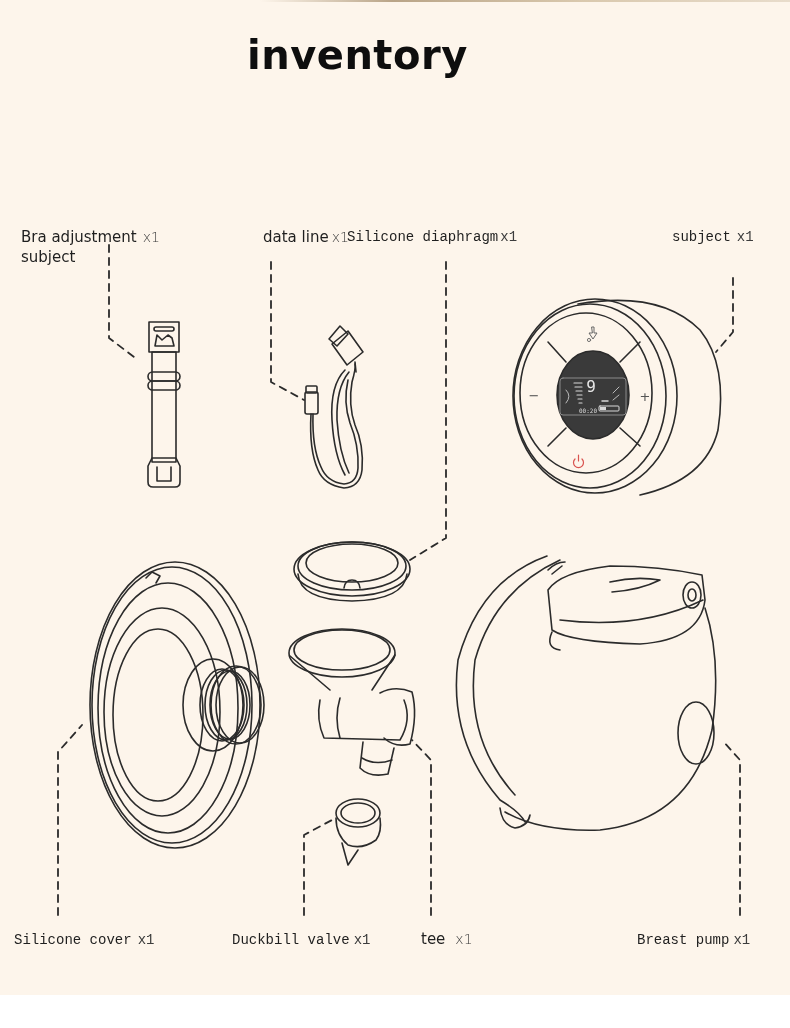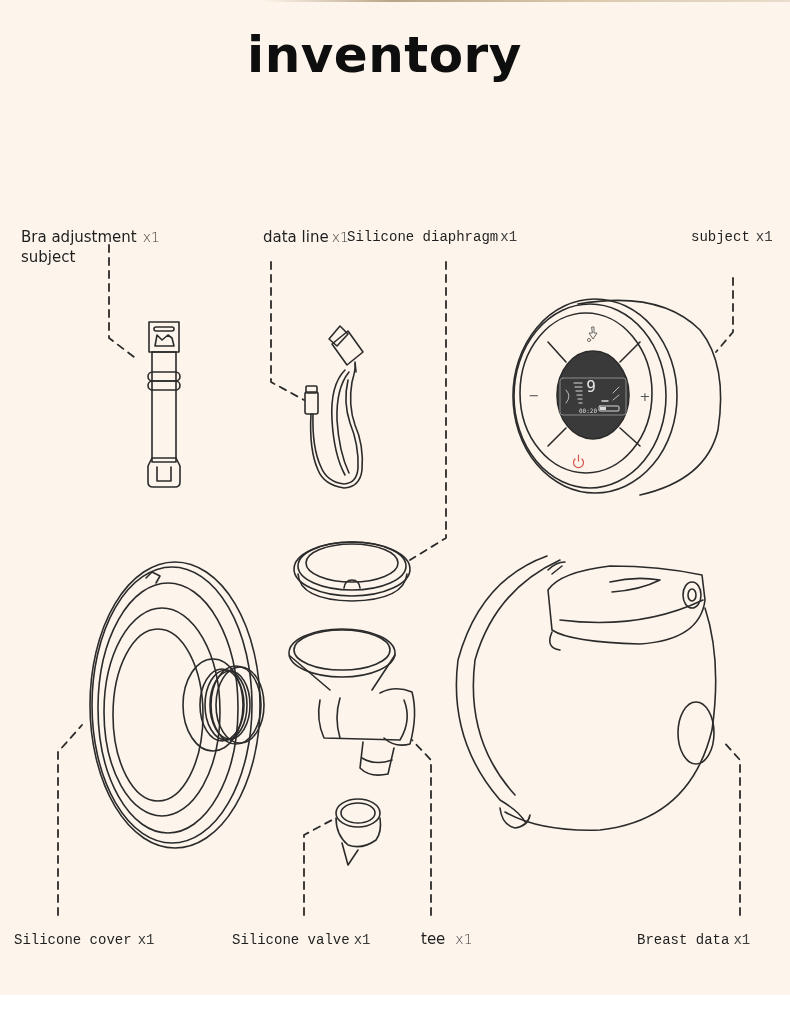--- a/index.html
+++ b/index.html
@@ -2,21 +2,21 @@
 <html><head>
 <meta charset="utf-8">
 <style>
   html, body { margin:0; padding:0; }
   body { width:790px; height:1028px; background:#ffffff; position:relative; overflow:hidden;
          font-family:"DejaVu Sans", "Liberation Sans", sans-serif; color:#1e1e1e; }
   .canvas { position:absolute; left:0; top:0; width:790px; height:995px; background:#fdf5eb; }
   .topline { position:absolute; left:260px; top:0; width:530px; height:2px;
              background:linear-gradient(90deg, rgba(200,180,150,0) 0%, #b9a487 25%, #d9c8ad 60%, #e8dccb 100%); }
   .title { position:absolute; left:247px; top:22px; font-family:"DejaVu Sans", sans-serif; font-weight:bold;
-           font-size:50px; letter-spacing:0.5px; color:#0e0e0e; line-height:66px; }
+           font-size:40px; letter-spacing:0.5px; color:#0e0e0e; line-height:66px; }
   .label { position:absolute; font-size:15px; line-height:20px; color:#1f1f1f; white-space:nowrap; }
   .label .qty { font-size:14px; color:#3c3c3c; margin-left:6px; font-weight:300; }
   .label.small { font-size:14px;font-family:Liberation Mono, monospace; }
   svg.art { position:absolute; left:0; top:0; width:790px; height:995px; }
   .art * { vector-effect:non-scaling-stroke; }
 </style>
 </head>
 <body>
 
 <div class="canvas"></div>
@@ -27,34 +27,34 @@
 <div class="label" style="left:21px;top:227px;">
   <span>Bra adjustment</span><span class="qty">x1</span><br>
   <span>subject</span>
 </div>
 <div class="label" style="left:227px;top:227px;margin-left:36px;">
   <span>data line</span><span class="qty" style="margin-left:3px">x1</span>
 </div>
 <div class="label small" style="left:347px;top:227px;">
   <span>Silicone diaphragm</span><span class="qty" style="margin-left:2px">x1</span>
 </div>
-<div class="label small" style="left:672px;top:227px;margin-left:19px;">
+<div class="label small" style="left:672px;top:227px;">
   <span>subject</span><span class="qty">x1</span>
 </div>
 <div class="label small" style="left:14px;top:930px;">
   <span>Silicone cover</span><span class="qty">x1</span>
 </div>
 <div class="label small" style="left:232px;top:930px;">
-  <span>Silicone valve</span><span class="qty" style="margin-left:4px">x1</span>
+  <span>Duckbill valve</span><span class="qty" style="margin-left:4px">x1</span>
 </div>
 <div class="label" style="left:421px;top:929px;">
   <span>tee</span><span class="qty" style="margin-left:10px">x1</span>
 </div>
 <div class="label small" style="left:637px;top:930px;">
-  <span>Breast data</span><span class="qty" style="margin-left:4px">x1</span>
+  <span>Breast pump</span><span class="qty" style="margin-left:4px">x1</span>
 </div>
 
 <svg class="art" viewBox="0 0 790 995" fill="none" stroke="#2b2b2b" stroke-width="1.6" stroke-linecap="round" stroke-linejoin="round">
 
   <g stroke-dasharray="7 6" stroke-width="1.8">
     <path d="M109 245 V338 L138 360"></path>
     <path d="M271 262 V382 L304 400"></path>
     <path d="M446 262 V538 L410 560"></path>
     <path d="M733 278 V332 L716 352"></path>
     <path d="M58 915 V752 L82 725"></path>

